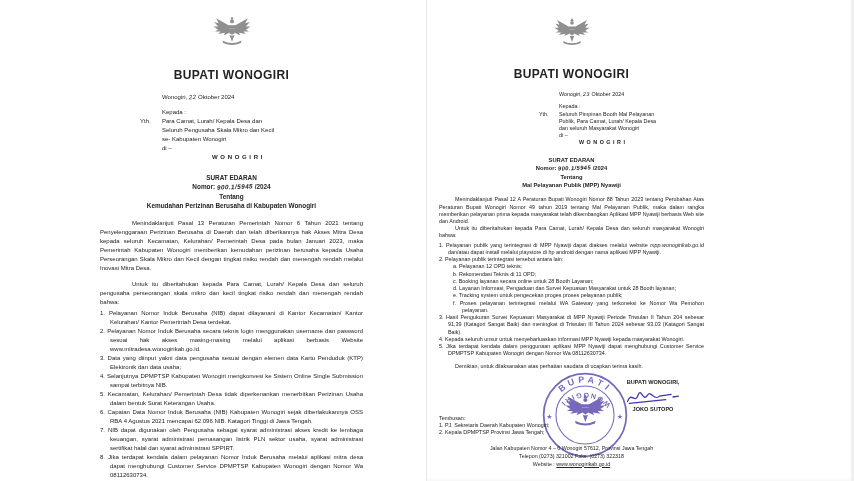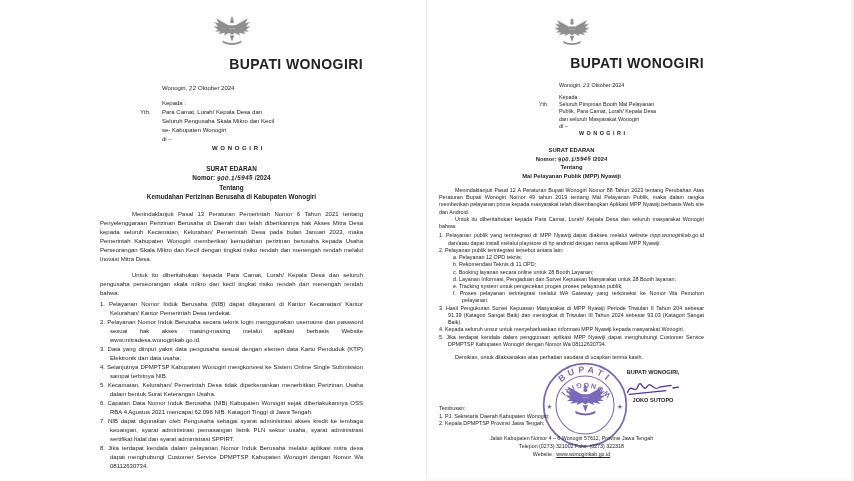--- a/index.html
+++ b/index.html
@@ -11,21 +11,21 @@
   }
   .page { width:427px; height:481px; position:relative; background:var(--paper); overflow:hidden; }
   .page-1 { border-right:1px solid #ececec; }
   .page-2 { border-right:3px solid #f1f1f1; box-shadow: inset 0 -2px 2px rgba(0,0,0,.03); }
 
   .content-1 { position:absolute; left:100px; top:8px; width:263px; font-size:6px; line-height:1.5; }
   .content-2 { position:absolute; left:12px; top:10px; width:265px; font-size:5.4px; line-height:1.34; }
 
   .logo { display:block; margin:0 auto; width:38px; height:44px; color:#8f8f8f; }
   .content-2 .logo { width:36px; height:42px; }
-  .letterhead { text-align:right; font-weight:bold; font-size:14px; letter-spacing:.4px; margin-top:2px; }
+  .letterhead { text-align:center; font-weight:bold; font-size:12px; letter-spacing:.4px; margin-top:14px; }
 
   .date-line { margin-top:9px; white-space:nowrap; }
   .content-1 .date-line { margin-left:62px; }
   .content-2 .date-line { margin-left:120px; }
   .hand { font-style:italic; letter-spacing:.4px; transform:rotate(-2deg); display:inline-block; }
 
   .content-1 .kepada-label { margin-left:62px; margin-top:6px; }
   .content-2 .kepada-label { margin-left:120px; margin-top:5px; }
   .addr-row { display:flex; }
   .content-1 .addr-row { margin-left:40px; }

